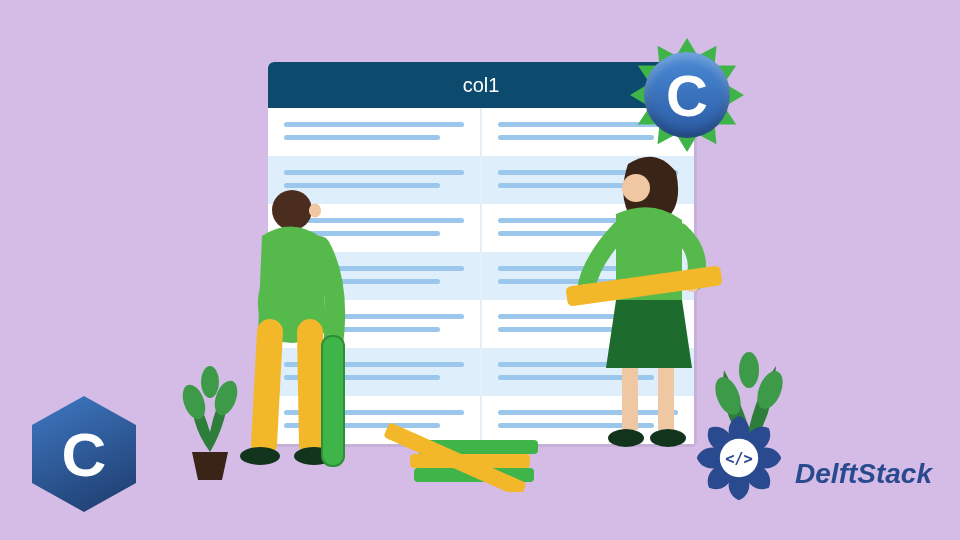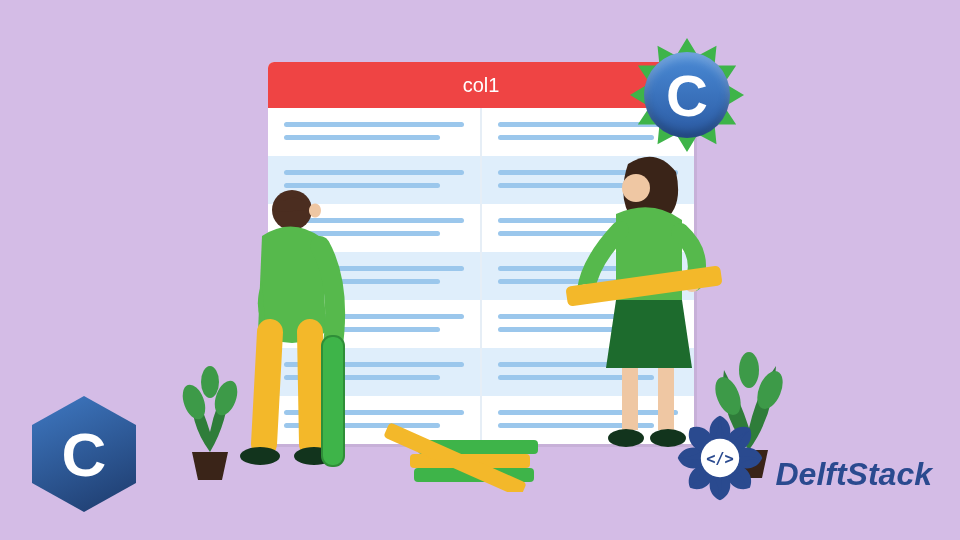--- a/index.html
+++ b/index.html
@@ -29,21 +29,21 @@
   }
   .th {
     flex: 1;
     display: flex;
     align-items: center;
     justify-content: center;
     color: #fff;
     font-size: 20px;
     font-weight: 500;
   }
-  .th.green { background: #ef4444; border-top-left-radius: 6px; }
+  .th.green { background: #0c4a6e; border-top-left-radius: 6px; }
   .th.yellow { background: #f3b82a; border-top-right-radius: 6px; }
 
   .table-body { padding: 0; }
   .row { display: flex; height: 48px; }
   .row.alt .cell { background: #dfeefb; }
   .cell {
     flex: 1;
     background: #fff;
     border-right: 2px solid #e6eef6;
     position: relative;
@@ -107,21 +107,21 @@
   .delft {
     position: absolute;
     right: 28px;
     bottom: 34px;
     display: flex;
     align-items: center;
     gap: 8px;
   }
   .delft .mark { width: 96px; height: 96px; }
   .delft .word {
-    font-size: 32px;
+    font-size: 28px;
     font-weight: 600;
     color: #2a4a8f;
     font-style: italic;
     margin-top: 32px;
   }
 
   
   .person {
     position: absolute;
   }

